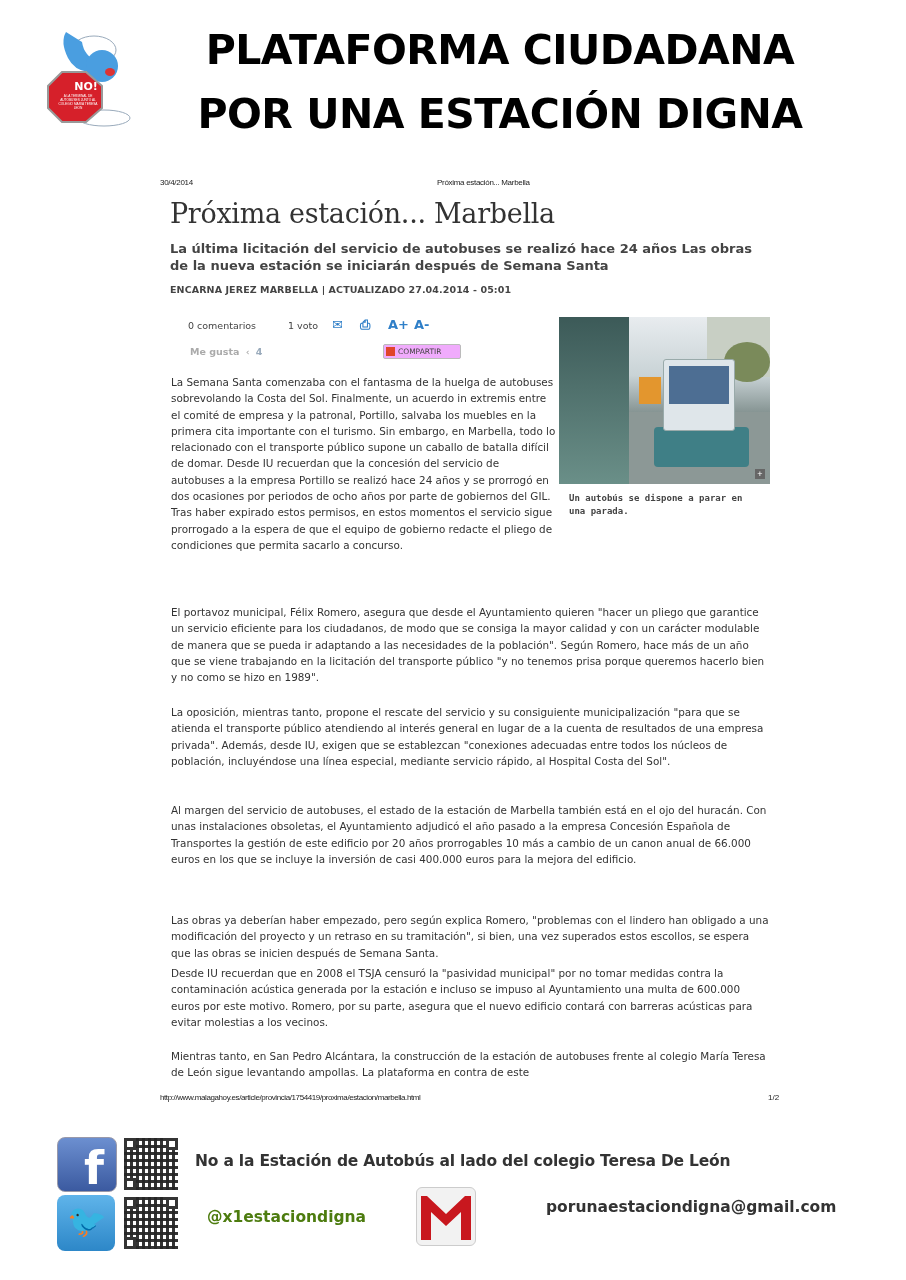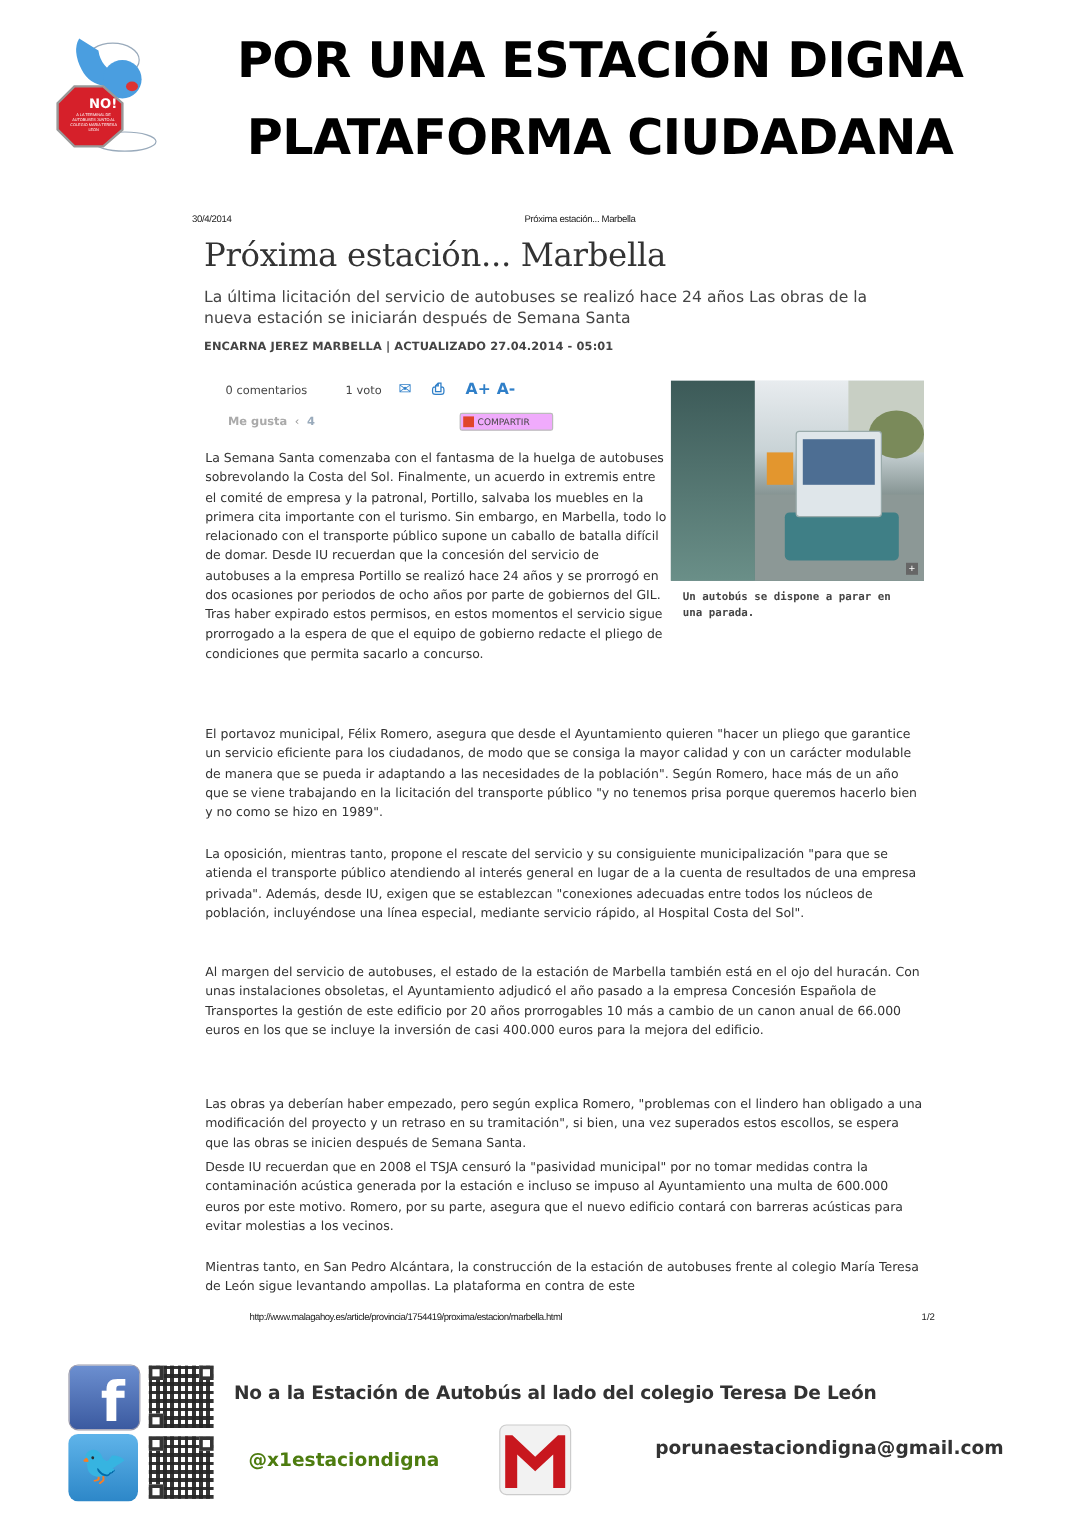--- a/index.html
+++ b/index.html
@@ -7,21 +7,21 @@
   .abs { position:absolute; }
 
   
   .logo { left:44px; top:22px; width:88px; height:110px; }
   .title { left:160px; top:18px; width:680px; text-align:center; font-family:"DejaVu Sans", sans-serif; font-weight:bold; font-size:41px; line-height:64px; color:#000; letter-spacing:-0.5px; }
 
   
   .print-date { left:160px; top:178px; font-size:8px; color:#222; letter-spacing:-0.3px; }
   .print-title { left:437px; top:178px; font-size:8px; color:#222; letter-spacing:-0.3px; }
   .art-title { left:170px; top:198px; font-family:"DejaVu Serif", serif; font-size:27px; color:#333; letter-spacing:-0.3px; }
-  .art-sub { left:170px; top:240px; width:590px; font-family:"DejaVu Sans", sans-serif; font-size:13px; line-height:17px; color:#444; }
+  .art-sub { left:170px; top:240px; width:590px; font-family:"DejaVu Sans", sans-serif; font-size:13px; line-height:17px; color:#444;font-weight:bold; }
   .byline { left:170px; top:284px; font-family:"DejaVu Sans", sans-serif; font-size:9.5px; font-weight:bold; color:#444; letter-spacing:0.1px; }
 
   .tools { left:188px; top:320px; font-family:"DejaVu Sans", sans-serif; font-size:9.5px; color:#444; }
   .tools .item { position:absolute; white-space:nowrap; }
   .icon-blue { color:#2f7fc8; font-weight:bold; }
   .likes { color:#aaa; font-weight:bold; }
   .share-btn { position:absolute; left:195px; top:24px; width:76px; height:13px; border:1px solid #bbb; border-radius:2px; font-size:7.5px; line-height:13px; color:#444; background:#f0abfc; }
   .share-btn .sq { display:inline-block; width:9px; height:9px; background:#e0452b; margin:2px 3px 0 2px; vertical-align:top; }
 
   .photo { left:559px; top:317px; width:211px; height:167px; background:linear-gradient(180deg,#e8ecef 0%,#c9d3d6 35%,#7d8c8a 60%,#5e7b7a 100%); overflow:hidden; }
@@ -33,21 +33,21 @@
   .photo .truck { position:absolute; left:80px; top:60px; width:22px; height:27px; background:#e3962e; }
   .photo .bldg { position:absolute; left:148px; top:0; width:63px; height:60px; background:#c8cfc4; }
   .photo .tree { position:absolute; left:165px; top:25px; width:46px; height:40px; background:#7a8a5a; border-radius:50%; }
   .photo .zoom { position:absolute; right:5px; bottom:5px; width:10px; height:10px; background:#666; color:#fff; font-size:9px; line-height:10px; text-align:center; }
   .caption { left:569px; top:492px; width:190px; font-family:"DejaVu Sans Mono", monospace; font-size:9px; line-height:13px; color:#444; font-weight:bold; }
 
   .body-text { font-family:"DejaVu Sans", sans-serif; font-size:10.4px; line-height:16.3px; color:#333; }
   .p-narrow { left:171px; width:385px; }
   .p-wide { left:171px; width:600px; }
 
-  .print-url { left:160px; top:1093px; font-size:8px; color:#222; letter-spacing:-0.4px;margin-left:48px; }
+  .print-url { left:160px; top:1093px; font-size:8px; color:#222; letter-spacing:-0.4px; }
   .print-page { left:768px; top:1093px; font-size:8px; color:#222; }
 
   
   .fb { left:57px; top:1137px; width:58px; height:53px; border-radius:8px; background:linear-gradient(180deg,#6c8fd0,#3b5aa0); border:1px solid #99a; }
   .fb span { position:absolute; right:12px; bottom:0; font-family:"DejaVu Sans", sans-serif; font-weight:bold; font-size:46px; line-height:46px; color:#fff; }
   .tw { left:57px; top:1195px; width:58px; height:56px; border-radius:8px; background:linear-gradient(180deg,#5fb4ea,#2d87c8); }
   .tw span { position:absolute; left:10px; top:7px; font-size:32px; color:#fff; }
   .qr { width:54px; height:52px; background-color:#fff;
         background-image:
           repeating-linear-gradient(90deg, #111 0 3px, transparent 3px 6px),
@@ -71,22 +71,22 @@
     <path d="M22 10 q-6 10 2 26 q6 12 20 14 l10 -10 q-14 -6 -16 -20 z" fill="#4a9ee0"></path>
     <circle cx="58" cy="44" r="16" fill="#4a9ee0"></circle>
     <ellipse cx="66" cy="50" rx="5" ry="4" fill="#d33"></ellipse>
     <ellipse cx="60" cy="96" rx="26" ry="8" fill="#fff" stroke="#9ab"></ellipse>
     <polygon points="18,50 42,50 58,64 58,86 42,100 18,100 4,86 4,64" fill="#d6202a" stroke="#999" stroke-width="2"></polygon>
   </svg>
   <div class="abs" style="left:16px;top:58px;width:30px;text-align:center;color:#fff;font-family:'DejaVu Sans',sans-serif;font-size:11px;font-weight:bold;margin-left:11px;">NO!</div>
   <div class="abs" style="left:14px;top:72px;width:40px;text-align:center;color:#fff;font-size:3.2px;line-height:4px;">A LA TERMINAL DE AUTOBUSES JUNTO AL COLEGIO MARIA TERESA LEON</div>
 </div>
 <div class="abs title">
+  <div>PLATAFORMA CIUDADANA</div>
   <div>POR UNA ESTACIÓN DIGNA</div>
-  <div>PLATAFORMA CIUDADANA</div>
 </div>
 
 <div class="abs print-date">30/4/2014</div>
 <div class="abs print-title">Próxima estación... Marbella</div>
 
 <div class="abs art-title">Próxima estación... Marbella</div>
 <div class="abs art-sub">La última licitación del servicio de autobuses se realizó hace 24 años Las obras de la nueva estación se iniciarán después de Semana Santa</div>
 <div class="abs byline">ENCARNA JEREZ MARBELLA | ACTUALIZADO 27.04.2014 - 05:01</div>
 
 <div class="abs tools">

